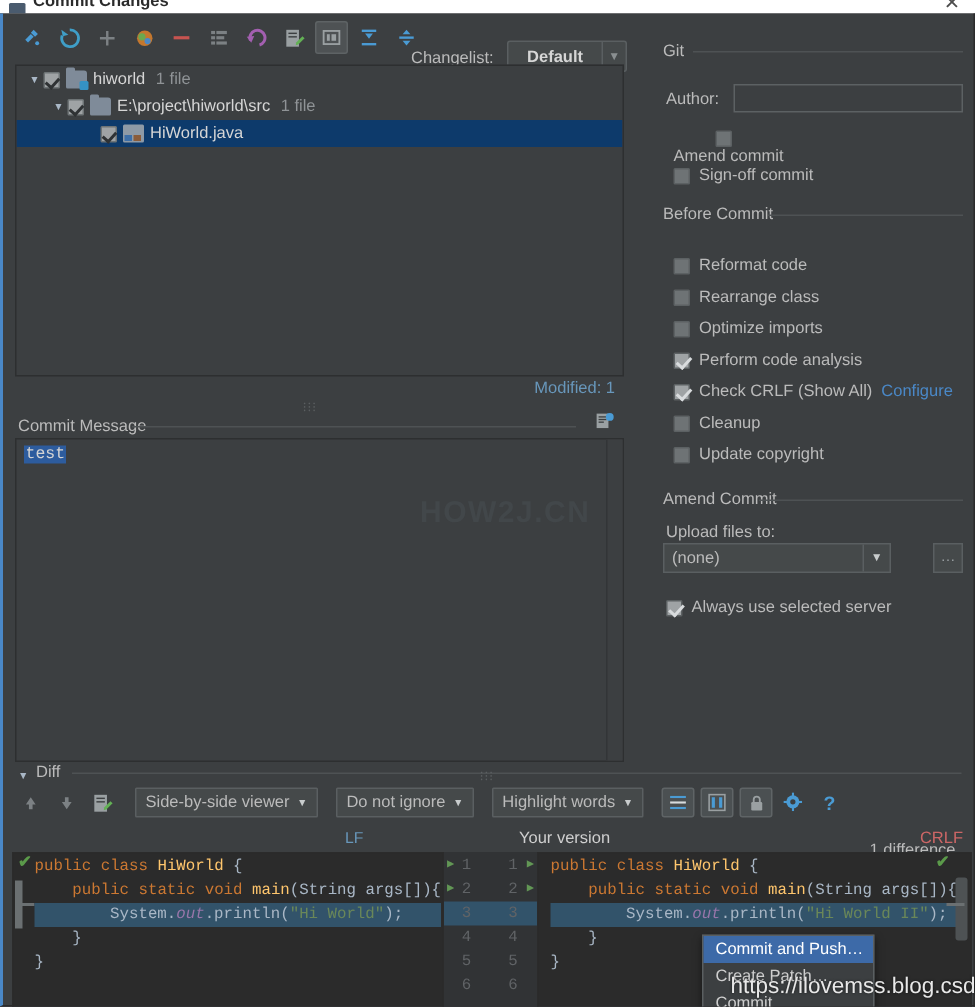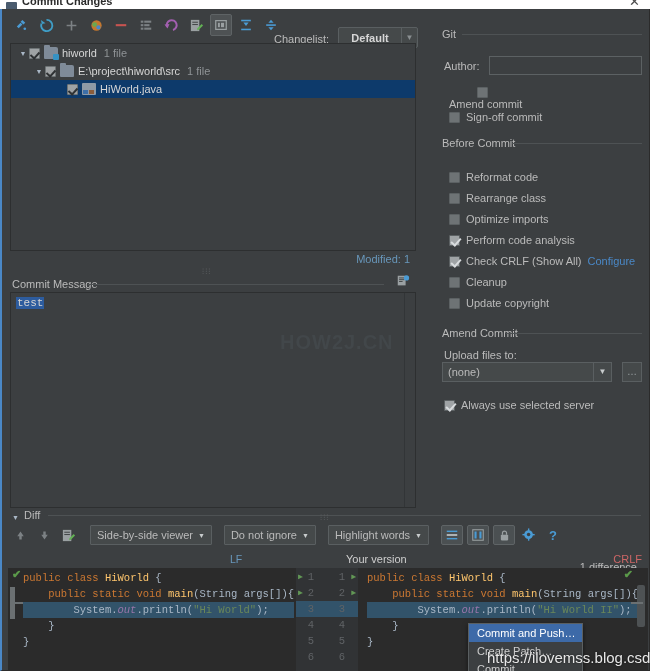--- a/index.html
+++ b/index.html
@@ -422,21 +422,21 @@
       <div class="grp-rule" style="left:84px; top:324px; width:136px;"></div>
 
       <div class="field-label" style="left:22px; top:340px;">Upload files to:</div>
 
       <div class="ck-row" style="left:22px; top:390px;">
         <span class="ck on"></span>
         <span class="ck-lbl">Always use selected server</span>
       </div>
     </div>
 
-    <div class="sel-combo" style="left:440px; top:353px; width:170px;">
+    <div class="sel-combo" style="left:440px; top:353px; width:152px;">
       <div class="v">(none)</div>
       <div class="a">▼</div>
     </div>
     <div class="dots-btn" style="left:620px; top:353px;">…</div>
 
     <div class="diff-tri">▼</div>
     <div class="diff-hdr" style="left:22px;">Diff</div>
     <div class="diff-rule"></div>
     <div class="diff-dots">⁝⁝⁝</div>
 

